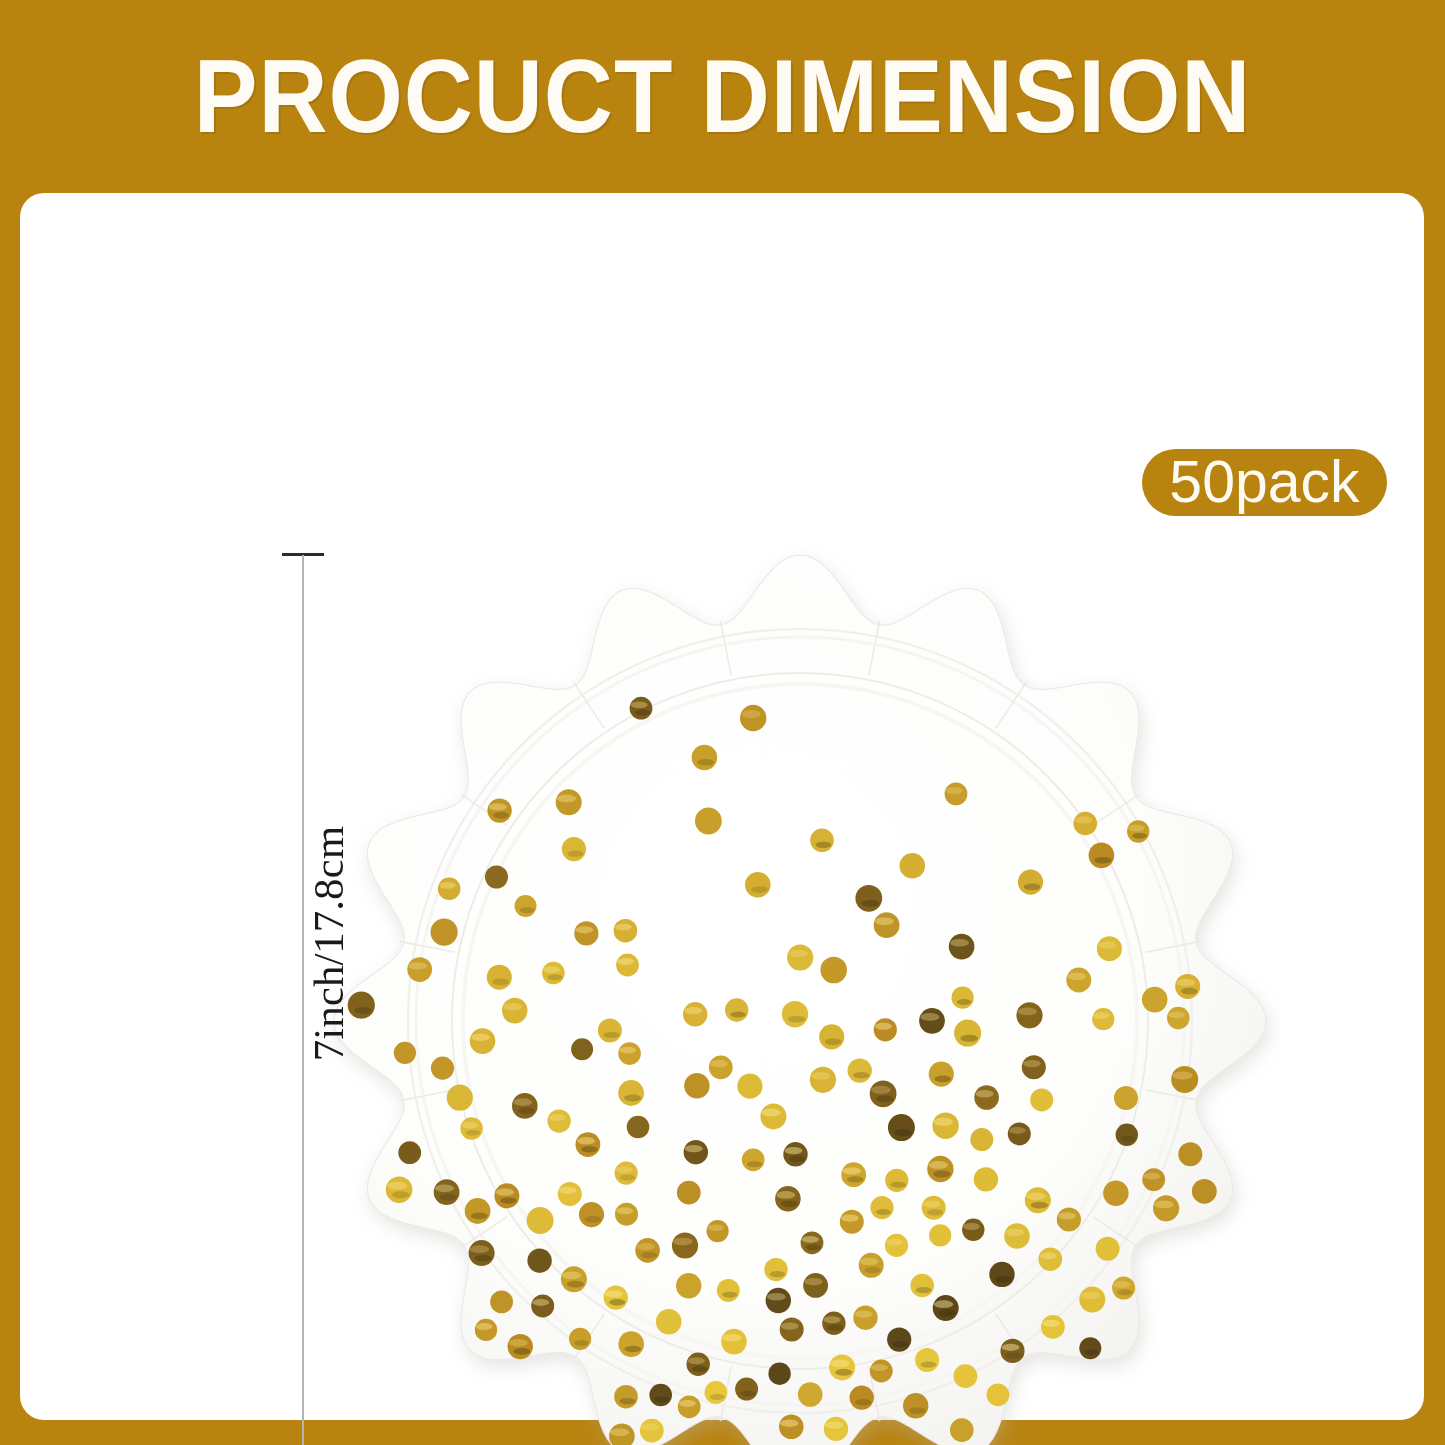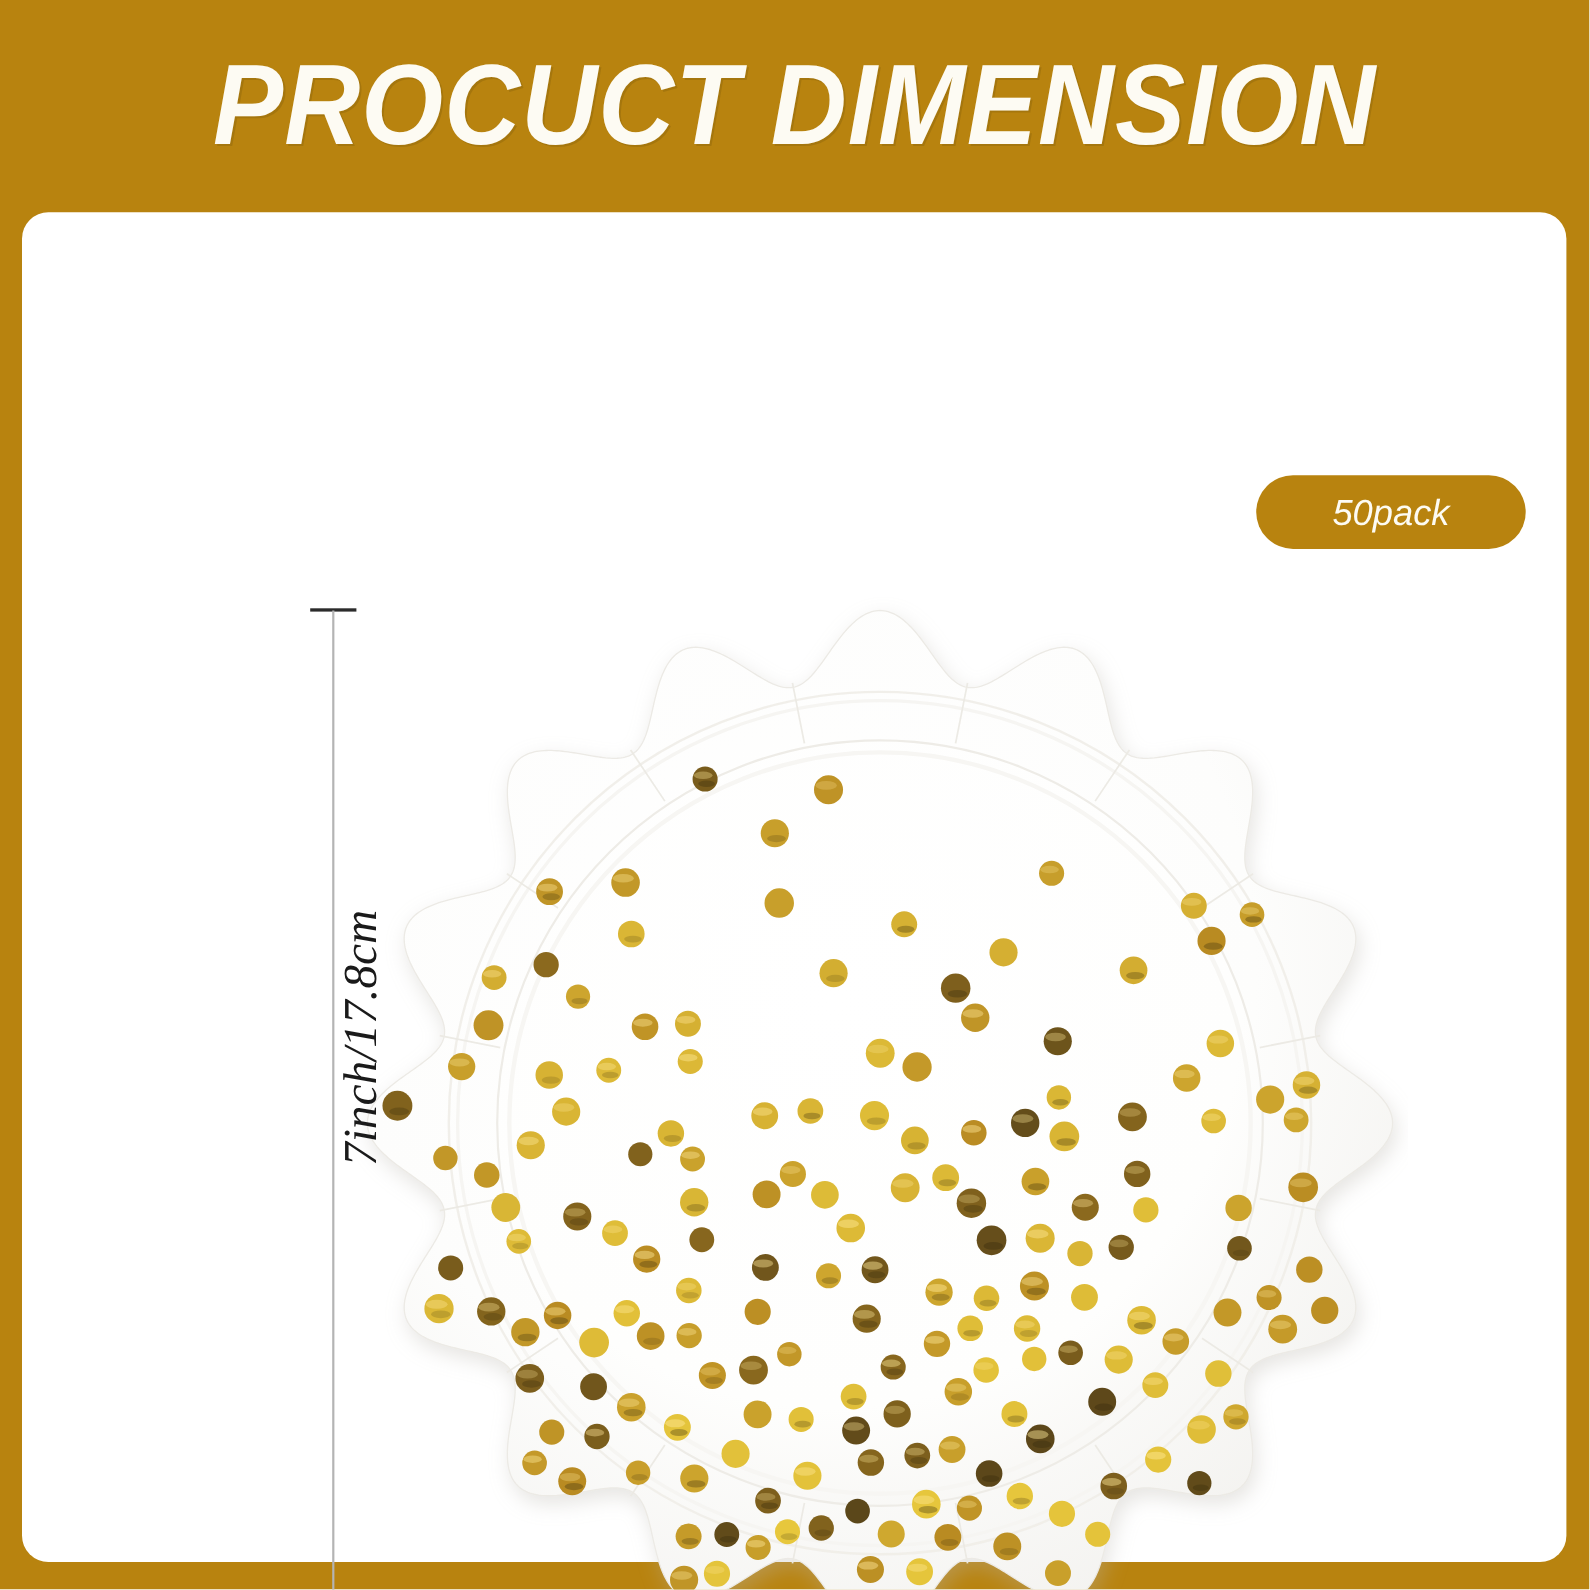--- a/index.html
+++ b/index.html
@@ -6,21 +6,20 @@
     margin: 0;
     padding: 0;
     background: #ffffff;
   }
   #stage {
     position: relative;
     width: 1445px;
     height: 1445px;
     overflow: hidden;
     font-family: "Liberation Sans", sans-serif;
-    font-style: italic;
   }
 
   
   #frame {
     position: absolute;
     inset: 0;
     background: #b8830f;
   }
 
   
@@ -51,27 +50,27 @@
     width: 1404px;
     height: 1227px;
     background: #ffffff;
     border-radius: 24px;
   }
 
   
   #badge {
     position: absolute;
     left: 1122px;
-    top: 239px;
+    top: 256px;
     width: 245px;
     height: 67px;
     background: #b8830f;
     border-radius: 34px;
     color: #fdfbf3;
-    font-size: 33px;
+    font-size: 59px;
     line-height: 67px;
     text-align: center;
     font-family: "Liberation Sans", sans-serif;
     white-space: nowrap;
     user-select: none;
   }
 
   
   #measure {
     position: absolute;

